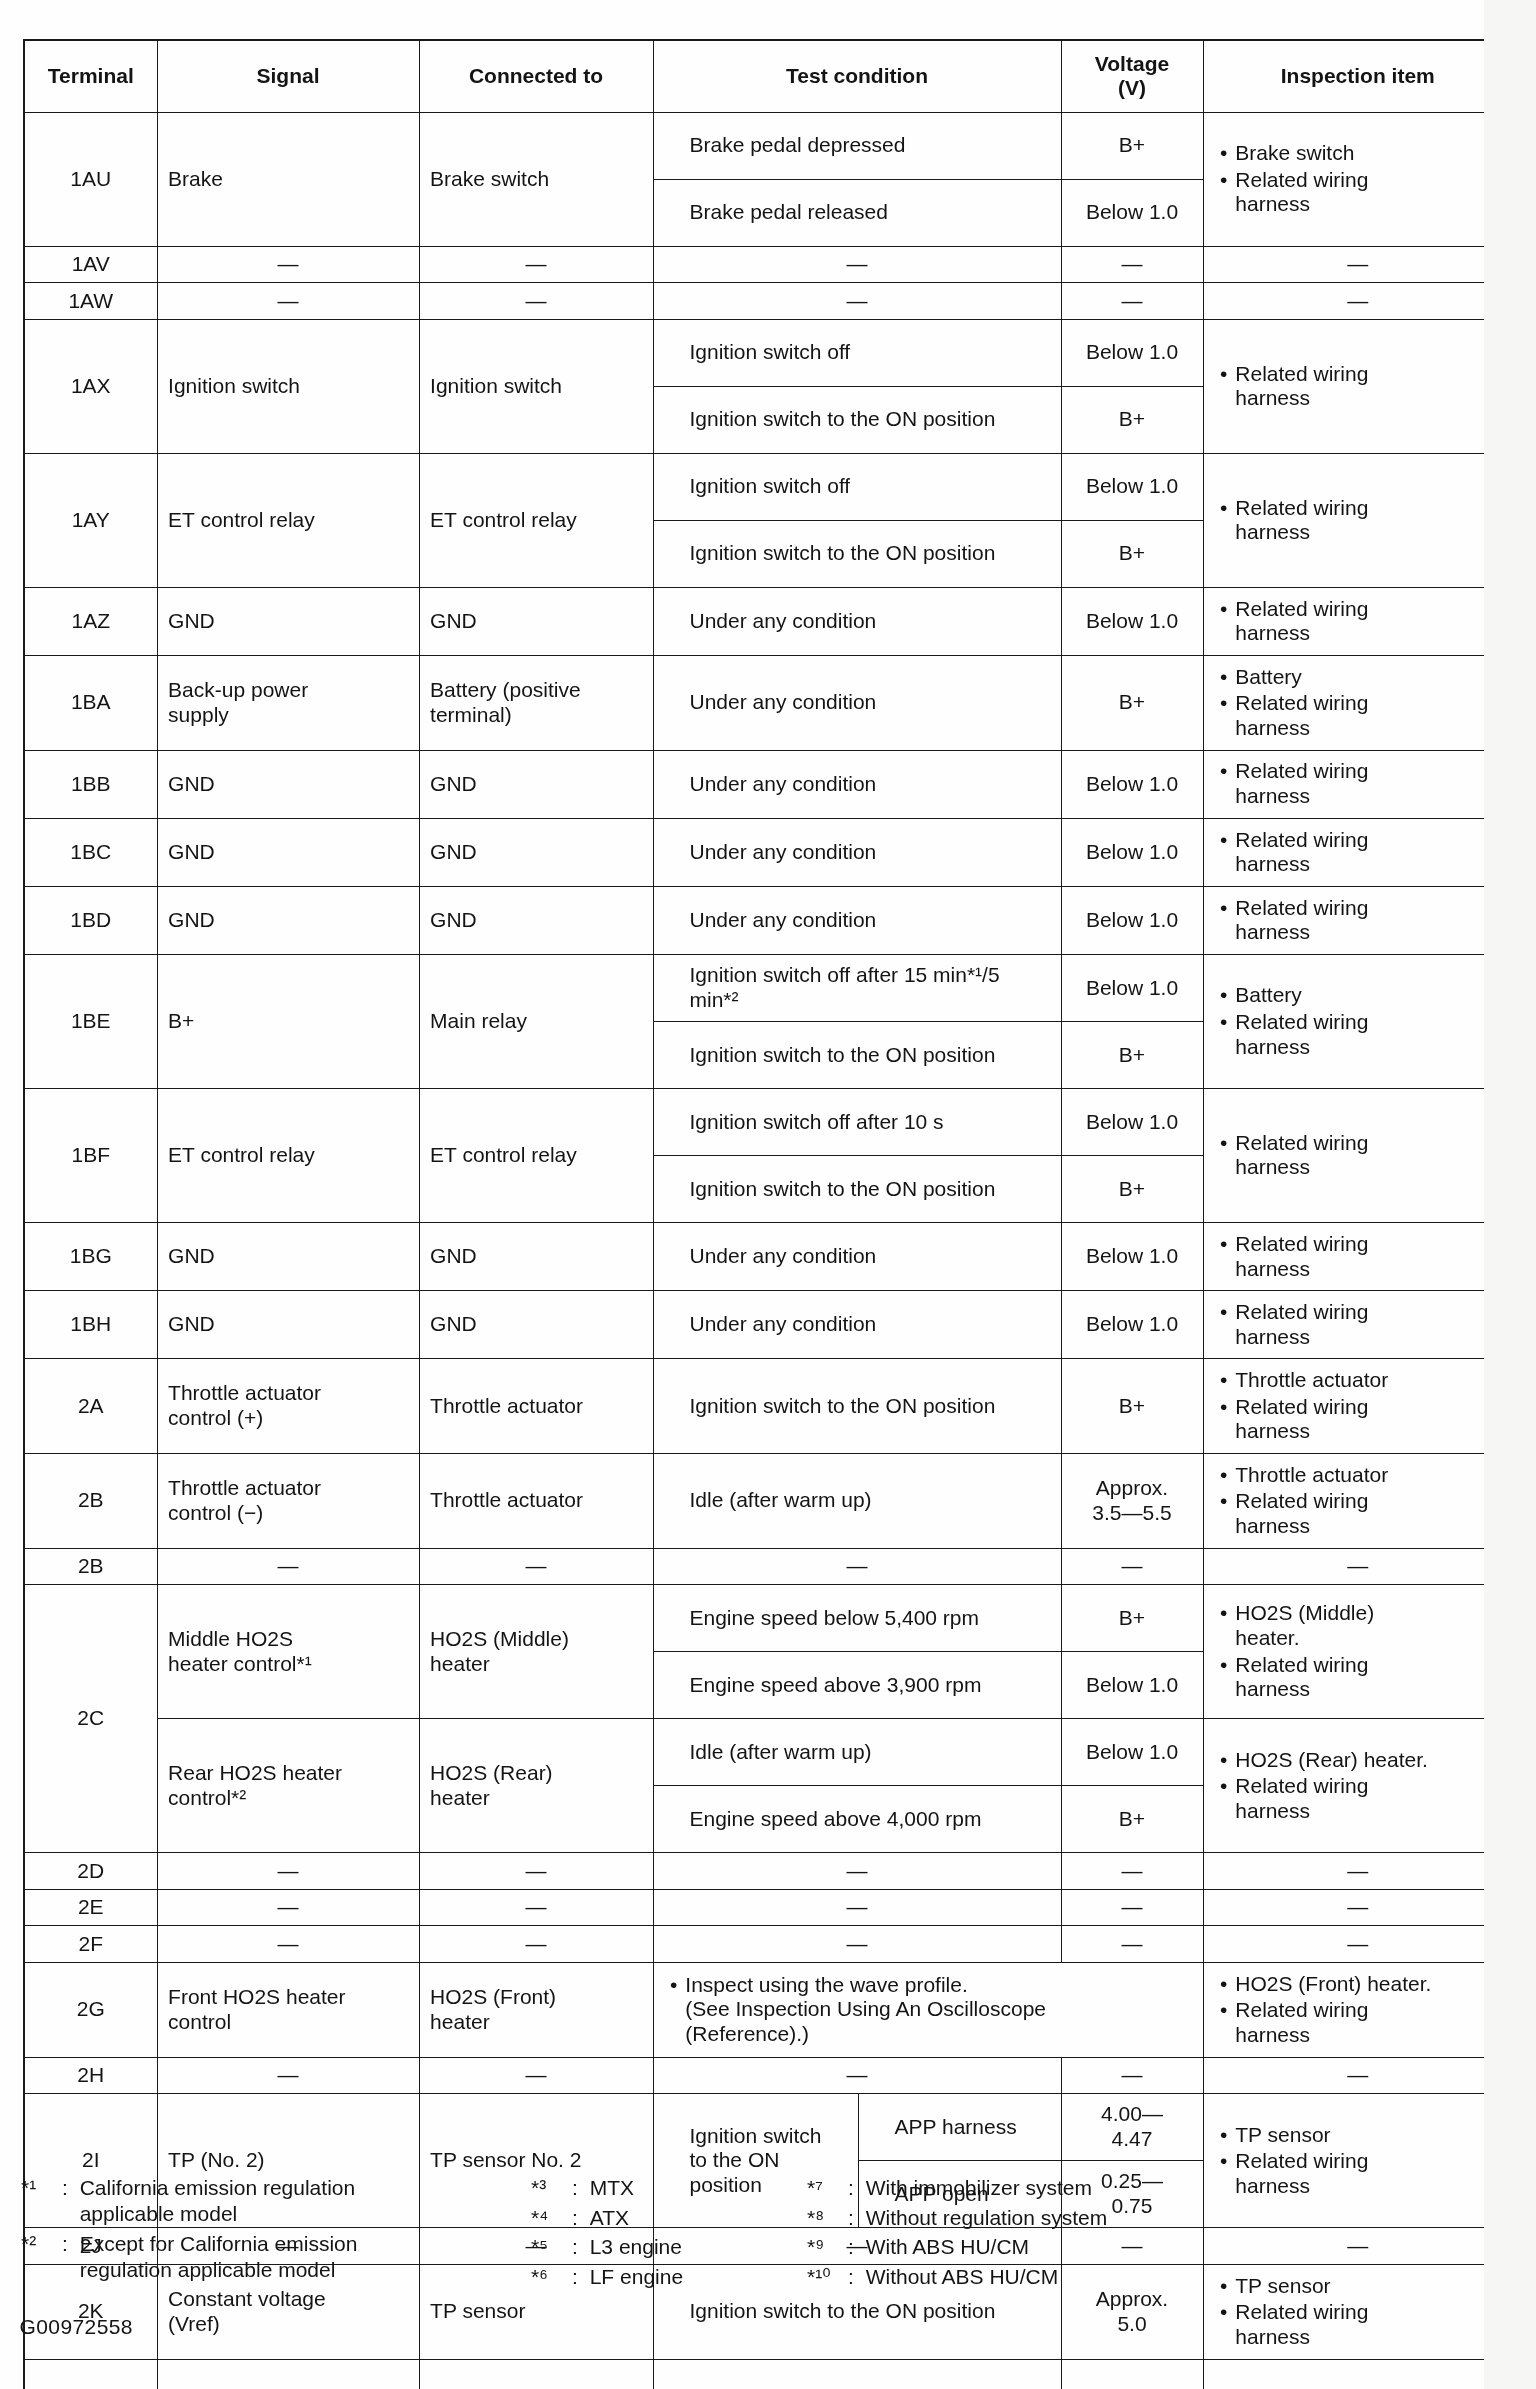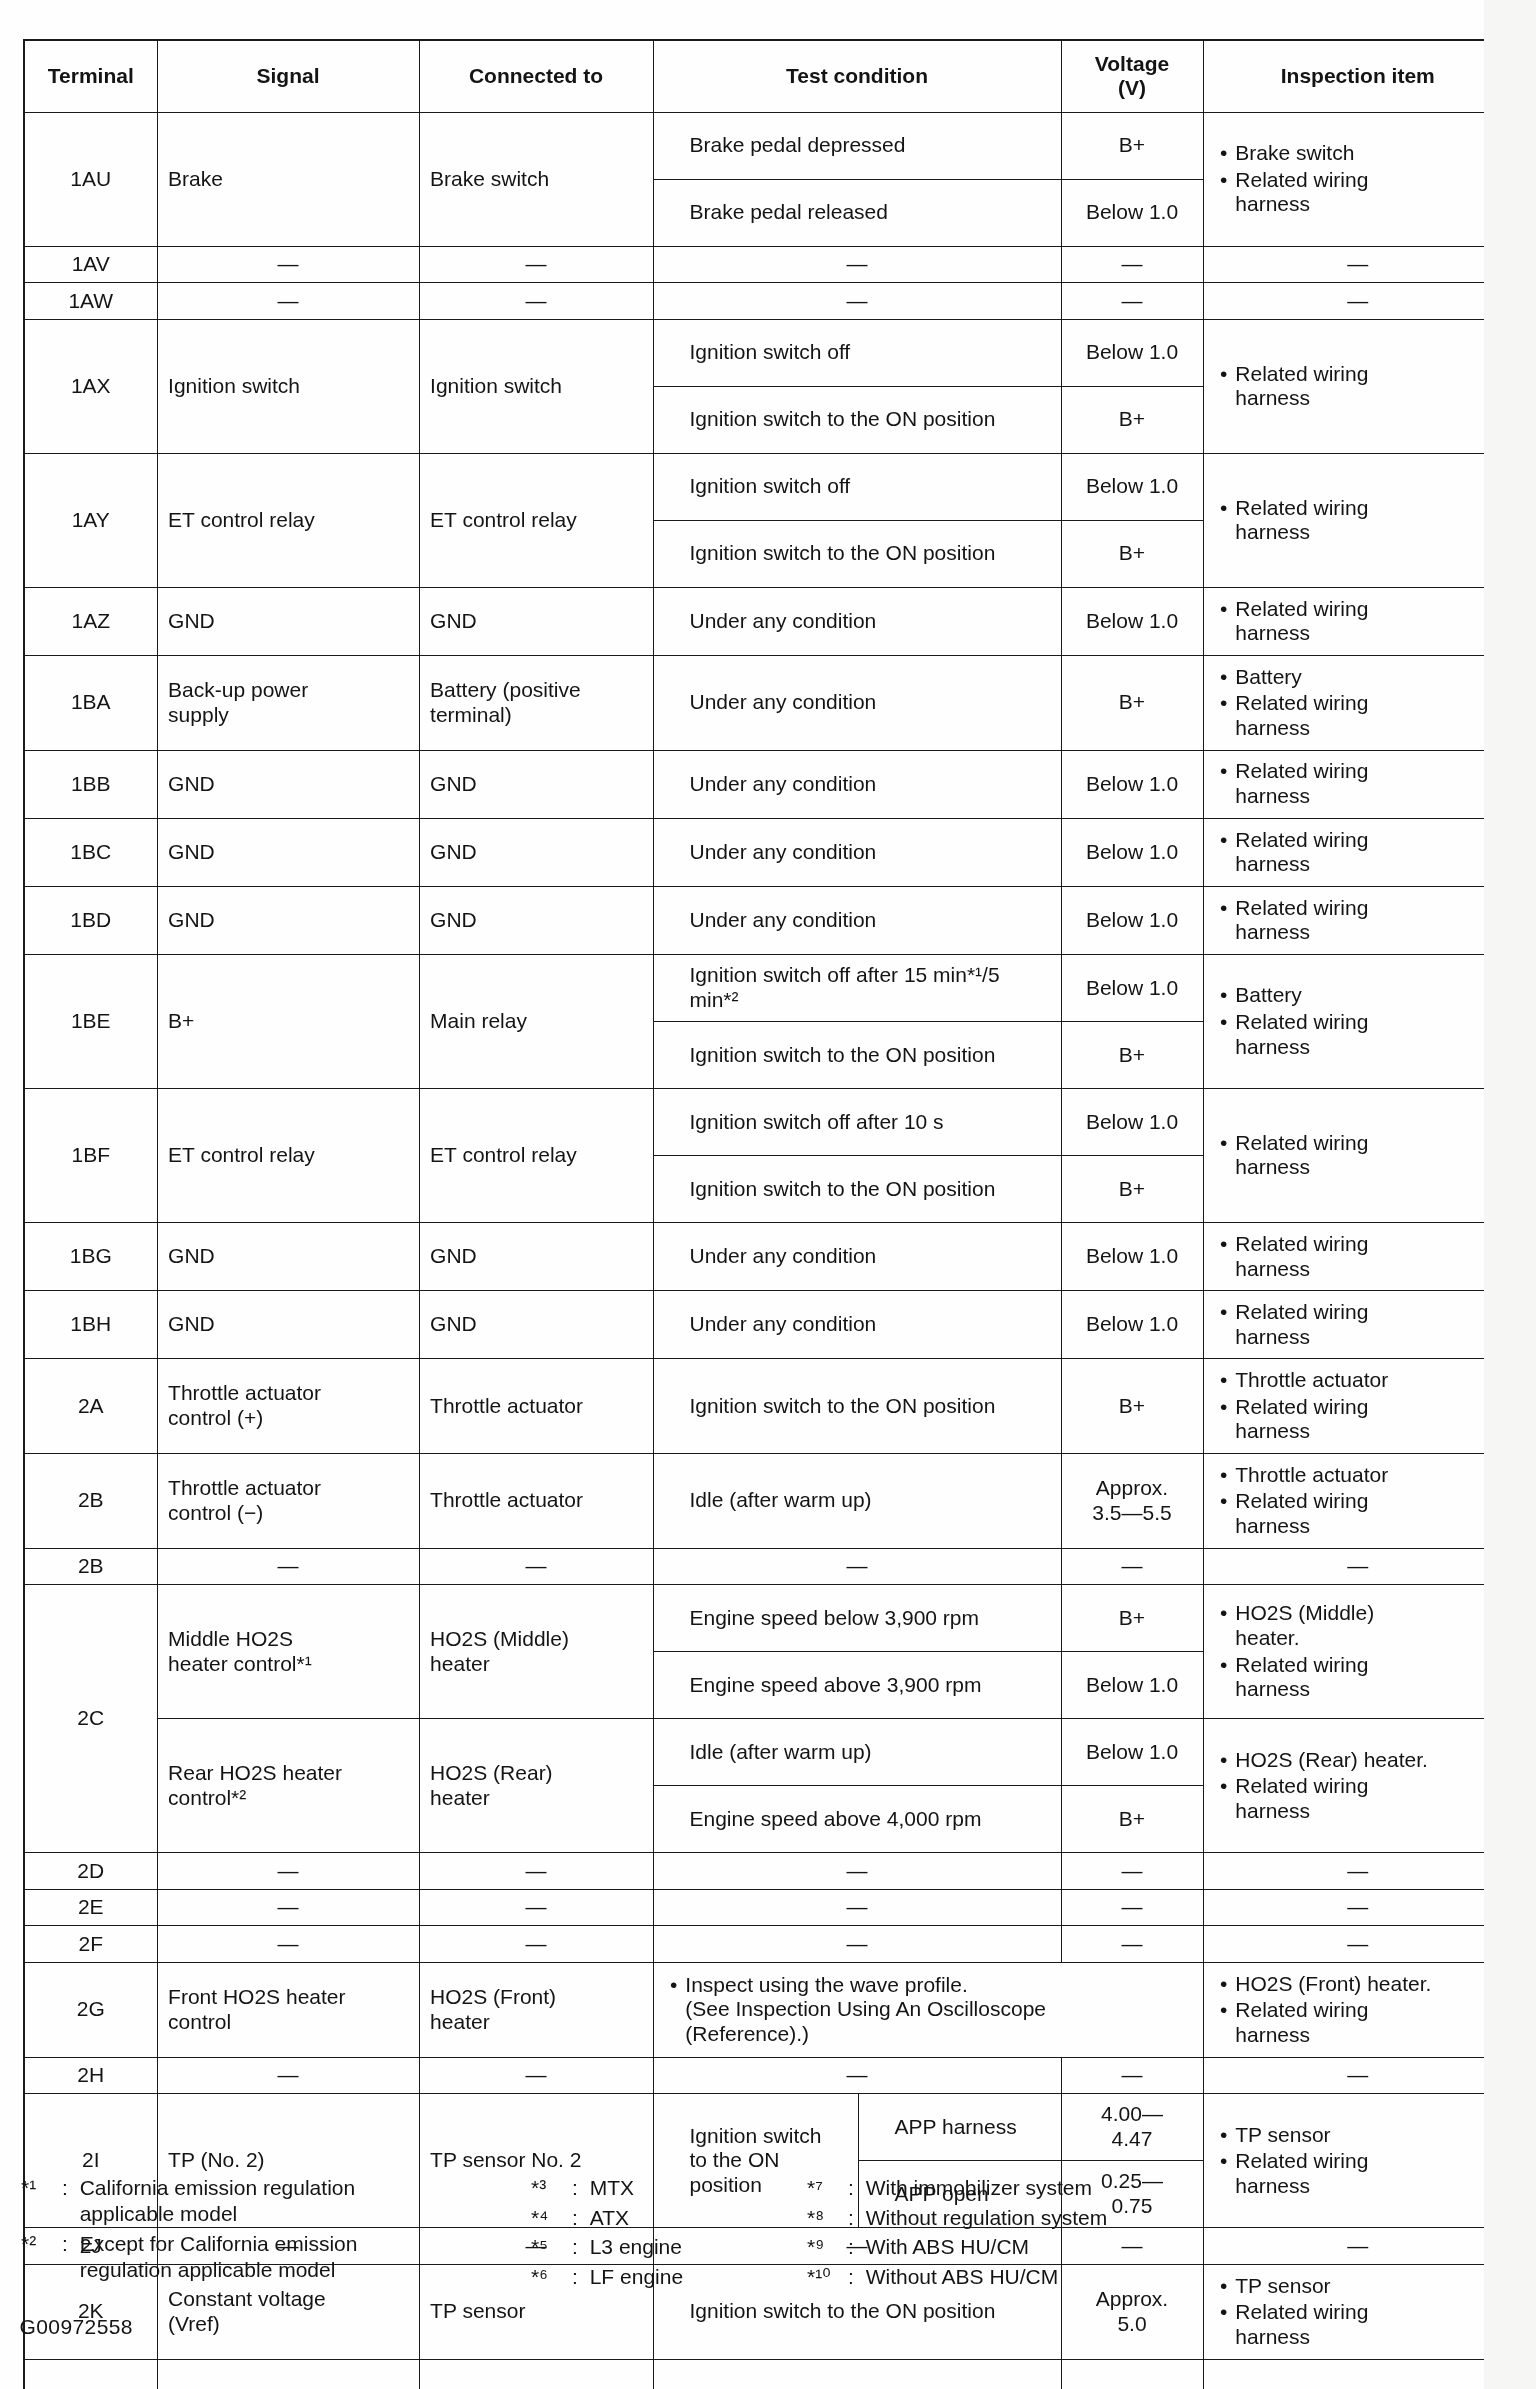--- a/index.html
+++ b/index.html
@@ -352,21 +352,21 @@
           <td class="dcell" colspan="2"><span class="txt">—</span></td>
           <td class="dcell"><span class="txt">—</span></td>
           <td class="dcell"><span class="txt">—</span></td>
         </tr>
         <tr class="data-row">
           <td class="term" rowspan="4"><span class="txt">2C</span></td>
           <td class="sig" rowspan="2"><span class="txt">Middle HO2S
 heater control*¹</span></td>
           <td class="conn" rowspan="2"><span class="txt">HO2S (Middle)
 heater</span></td>
-          <td class="cond" colspan="2"><span class="txt">Engine speed below 3,900 rpm</span></td>
+          <td class="cond" colspan="2"><span class="txt">Engine speed below 5,400 rpm</span></td>
           <td class="volt"><span class="txt">B+</span></td>
           <td class="insp" rowspan="2">
             <ul class="blist">
               <li class="bitem">
                 <span class="txt">HO2S (Middle)
 heater.</span>
               </li>
               <li class="bitem">
                 <span class="txt">Related wiring
 harness</span>

